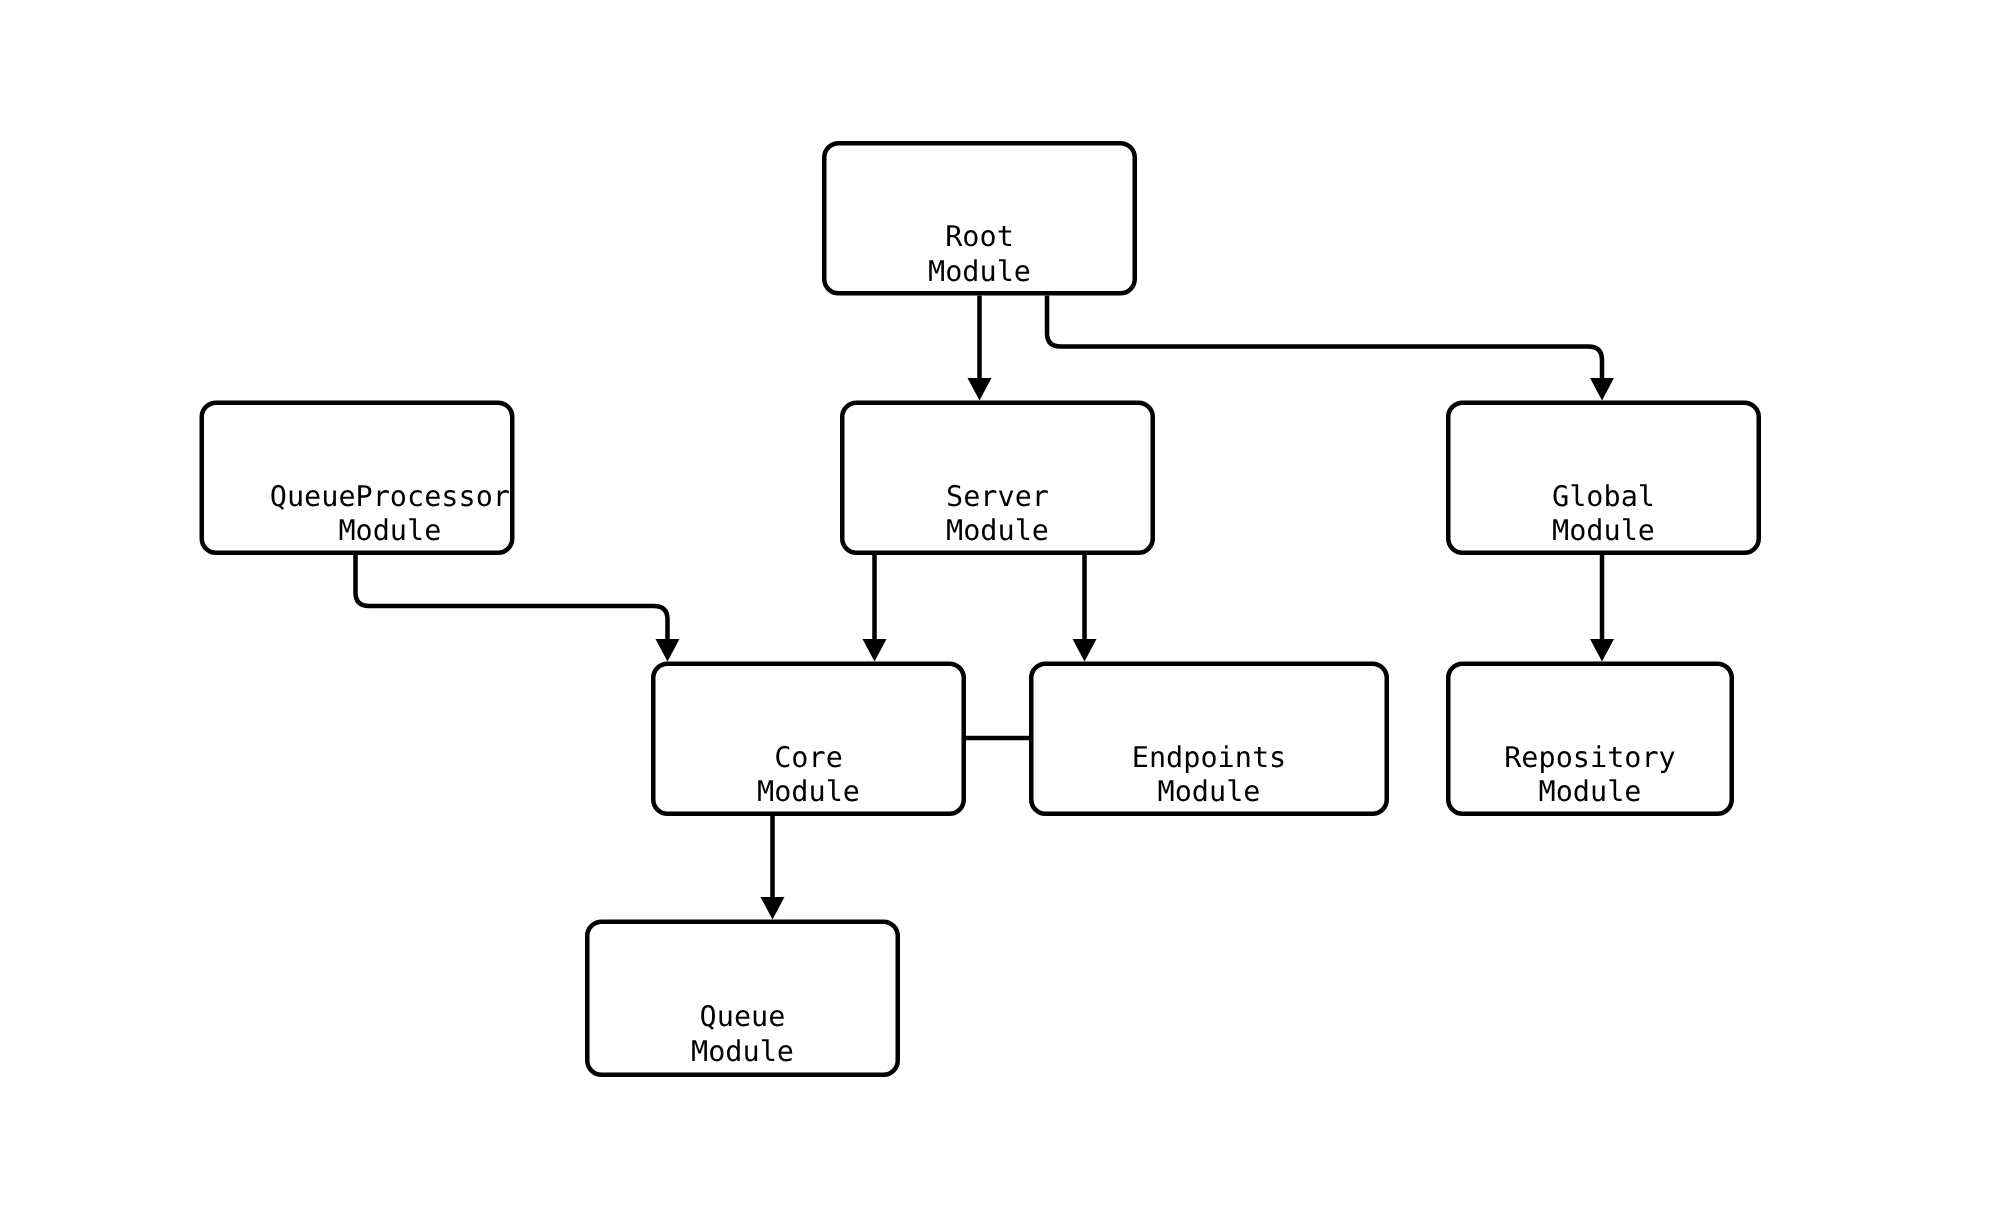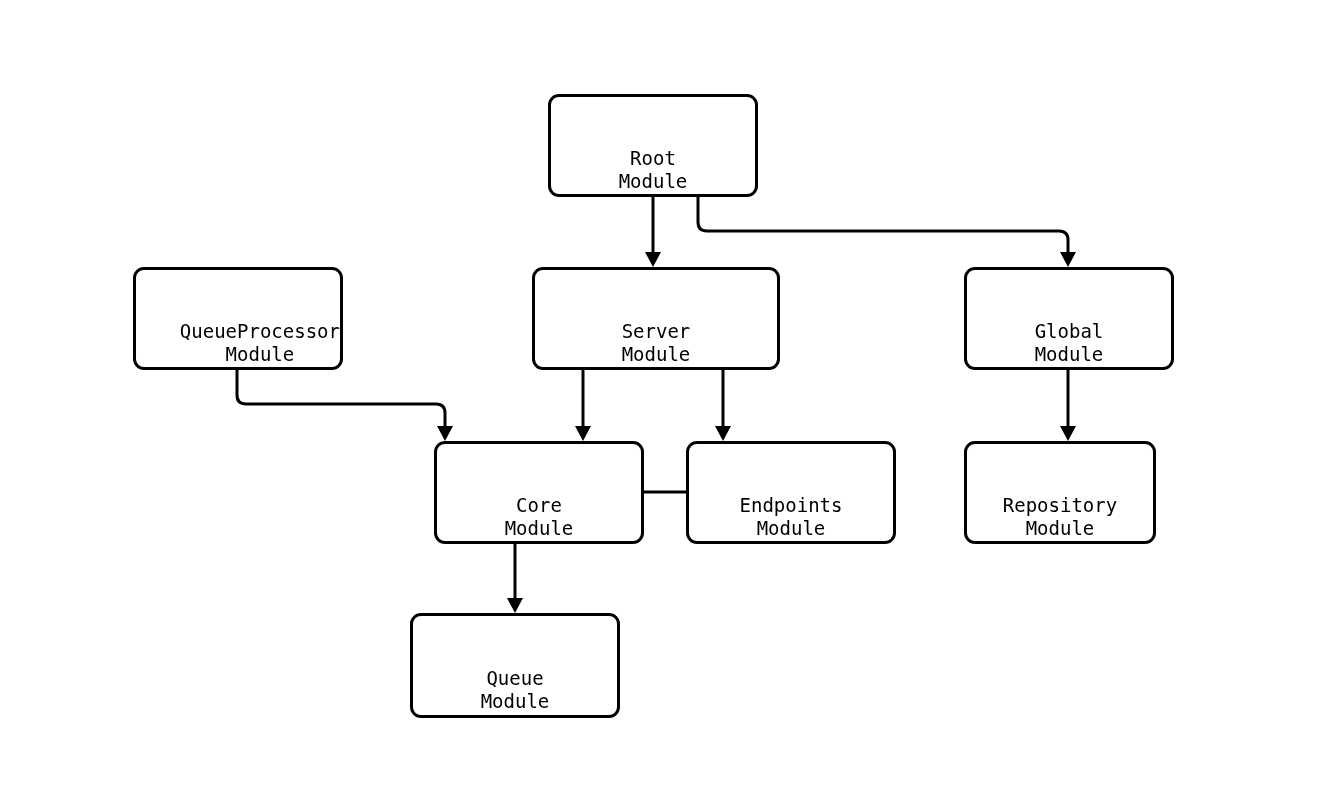--- a/index.html
+++ b/index.html
@@ -111,43 +111,43 @@
   <div class="node" style="left:548px; top:94px; width:210px; height:103px;">
     <span class="node-label">Root
 Module</span>
   </div>
 
   <div class="node" style="left:133px; top:267px; width:210px; height:103px;align-items:flex-end;">
     <span class="node-label">QueueProcessor
 Module</span>
   </div>
 
-  <div class="node" style="left:532px; top:267px; width:248px; height:103px;">
+  <div class="node" style="left:560px; top:267px; width:210px; height:103px;">
     <span class="node-label">Server
 Module</span>
   </div>
 
   <div class="node" style="left:964px; top:267px; width:210px; height:103px;justify-content:center;">
     <span class="node-label">Global
 Module</span>
   </div>
 
   <div class="node" style="left:434px; top:441px; width:210px; height:103px;">
     <span class="node-label">Core
 Module</span>
   </div>
 
-  <div class="node" style="left:686px; top:441px; width:210px; height:103px;">
+  <div class="node" style="left:686px; top:441px; width:240px; height:103px;">
     <span class="node-label">Endpoints
 Module</span>
   </div>
 
   <div class="node" style="left:964px; top:441px; width:192px; height:103px;">
     <span class="node-label">Repository
 Module</span>
   </div>
 
-  <div class="node" style="left:410px; top:613px; width:210px; height:105px;">
+  <div class="node" style="left:390px; top:613px; width:210px; height:105px;">
     <span class="node-label">Queue
 Module</span>
   </div>
 
 </div>
 
 </body></html>

